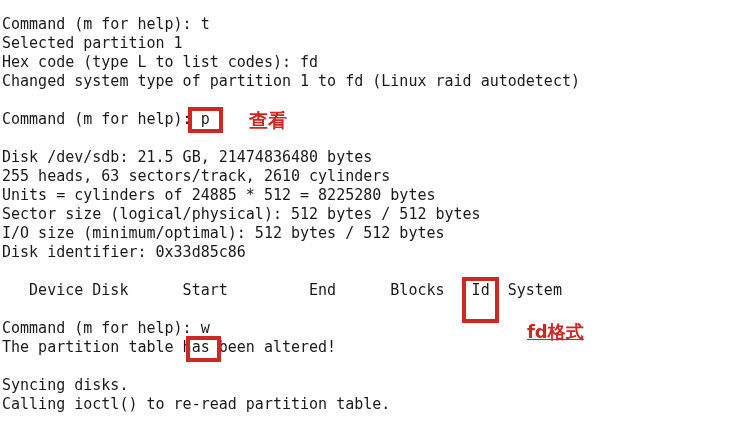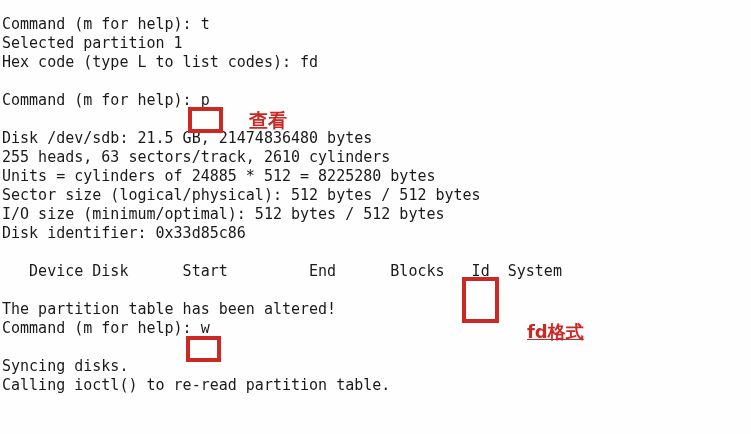--- a/index.html
+++ b/index.html
@@ -47,34 +47,35 @@
 </style>
 </head>
 <body>
 
 <div class="screen">
 
   <div class="terminal">
     <div class="ln">Command (m for help): t</div>
     <div class="ln">Selected partition 1</div>
     <div class="ln">Hex code (type L to list codes): fd</div>
+    <div class="ln">Changed system type of partition 1 to fd (Linux raid autodetect)</div>
     <div class="ln"></div>
     <div class="ln">Command (m for help): p</div>
     <div class="ln"></div>
     <div class="ln">Disk /dev/sdb: 21.5 GB, 21474836480 bytes</div>
     <div class="ln">255 heads, 63 sectors/track, 2610 cylinders</div>
     <div class="ln">Units = cylinders of 24885 * 512 = 8225280 bytes</div>
     <div class="ln">Sector size (logical/physical): 512 bytes / 512 bytes</div>
     <div class="ln">I/O size (minimum/optimal): 512 bytes / 512 bytes</div>
     <div class="ln">Disk identifier: 0x33d85c86</div>
     <div class="ln"></div>
     <div class="ln">   Device Disk      Start         End      Blocks   Id  System</div>
     <div class="ln"></div>
+    <div class="ln">Command (m for help): w</div>
     <div class="ln">The partition table has been altered!</div>
-    <div class="ln">Command (m for help): w</div>
     <div class="ln"></div>
     <div class="ln">Syncing disks.</div>
     <div class="ln">Calling ioctl() to re-read partition table.</div>
   </div>
 
   <div class="hl-box" id="box-p"></div>
   <div class="hl-box" id="box-id"></div>
   <div class="hl-box" id="box-w"></div>
 
   <div class="annot" id="annot-view">查看</div>

